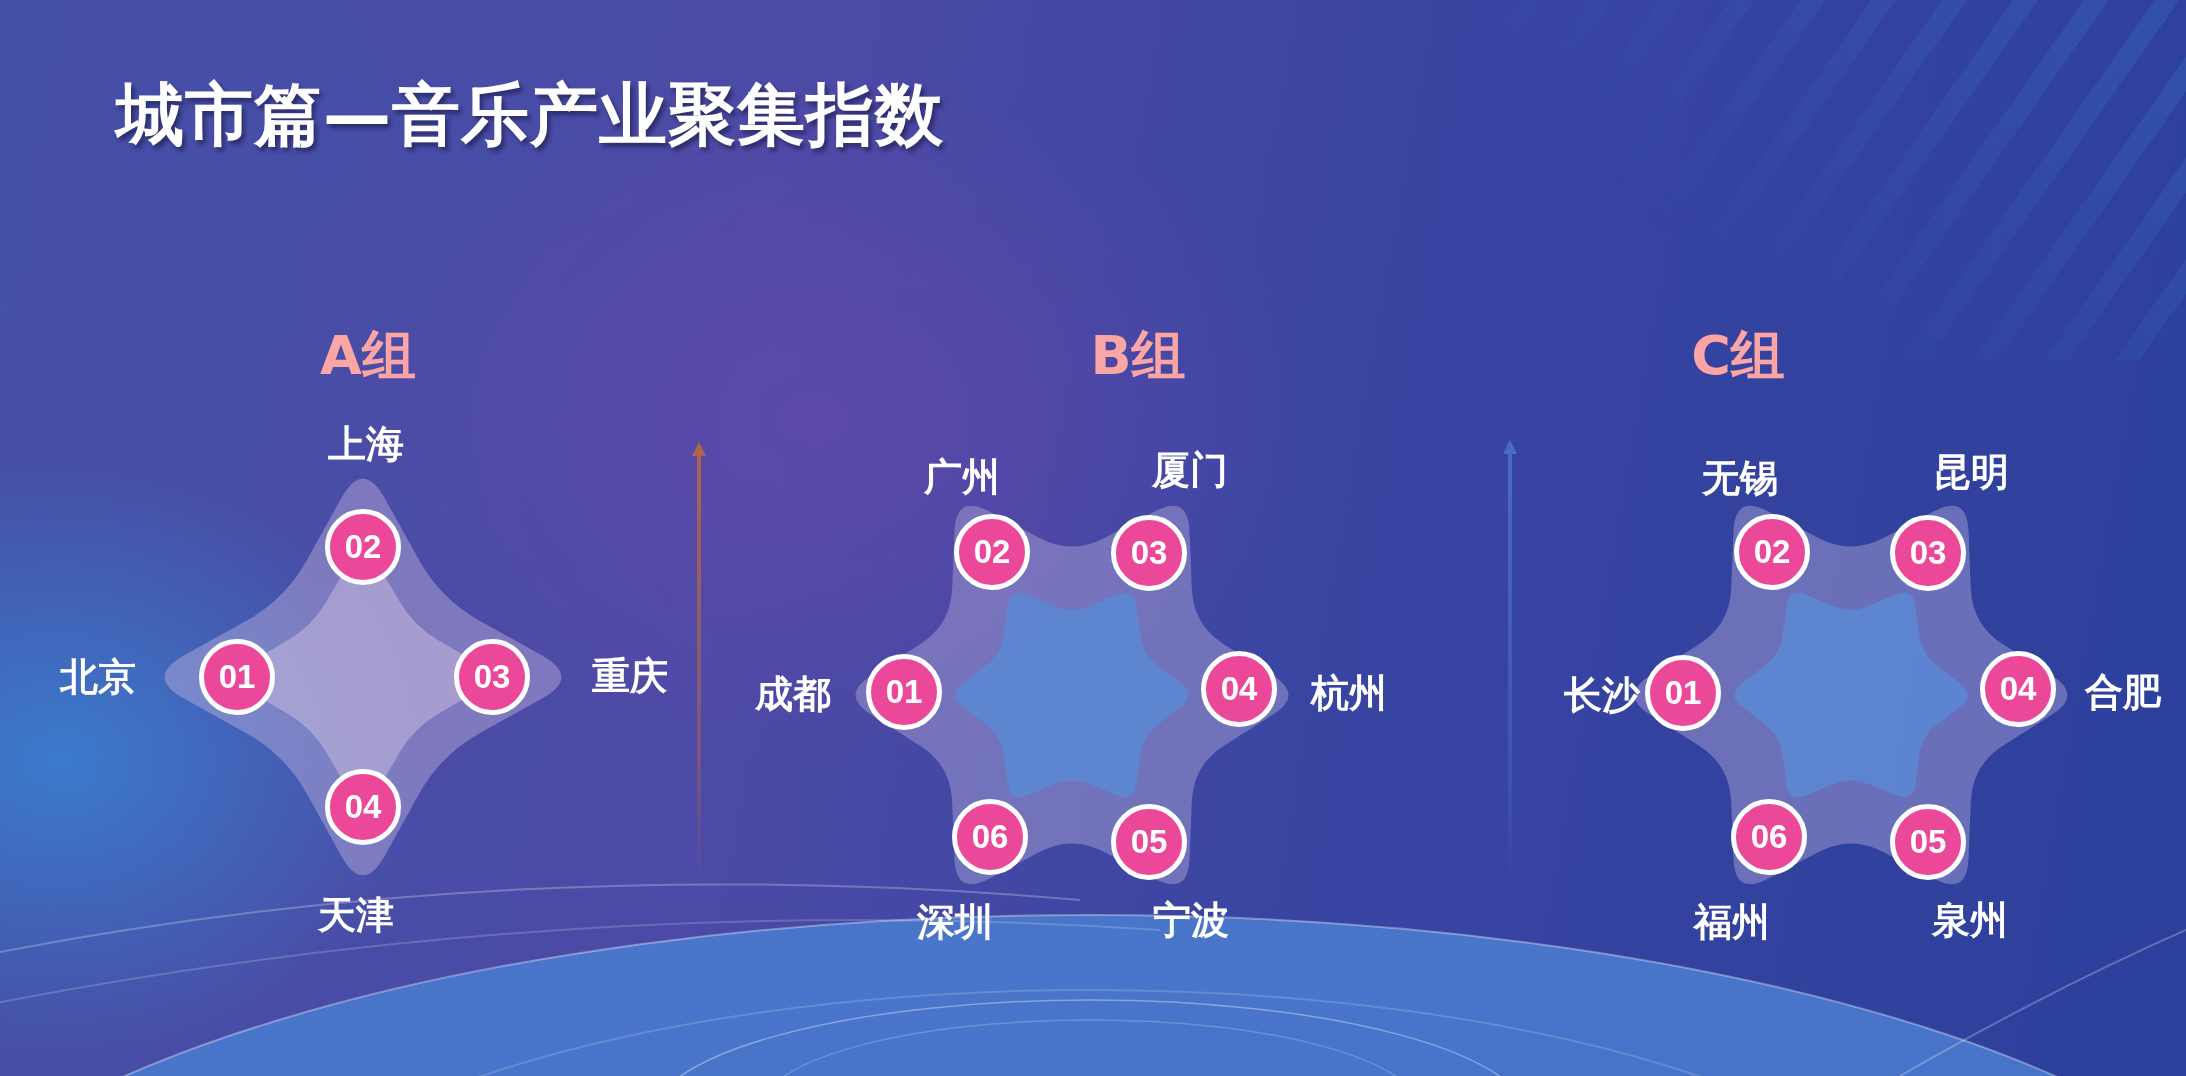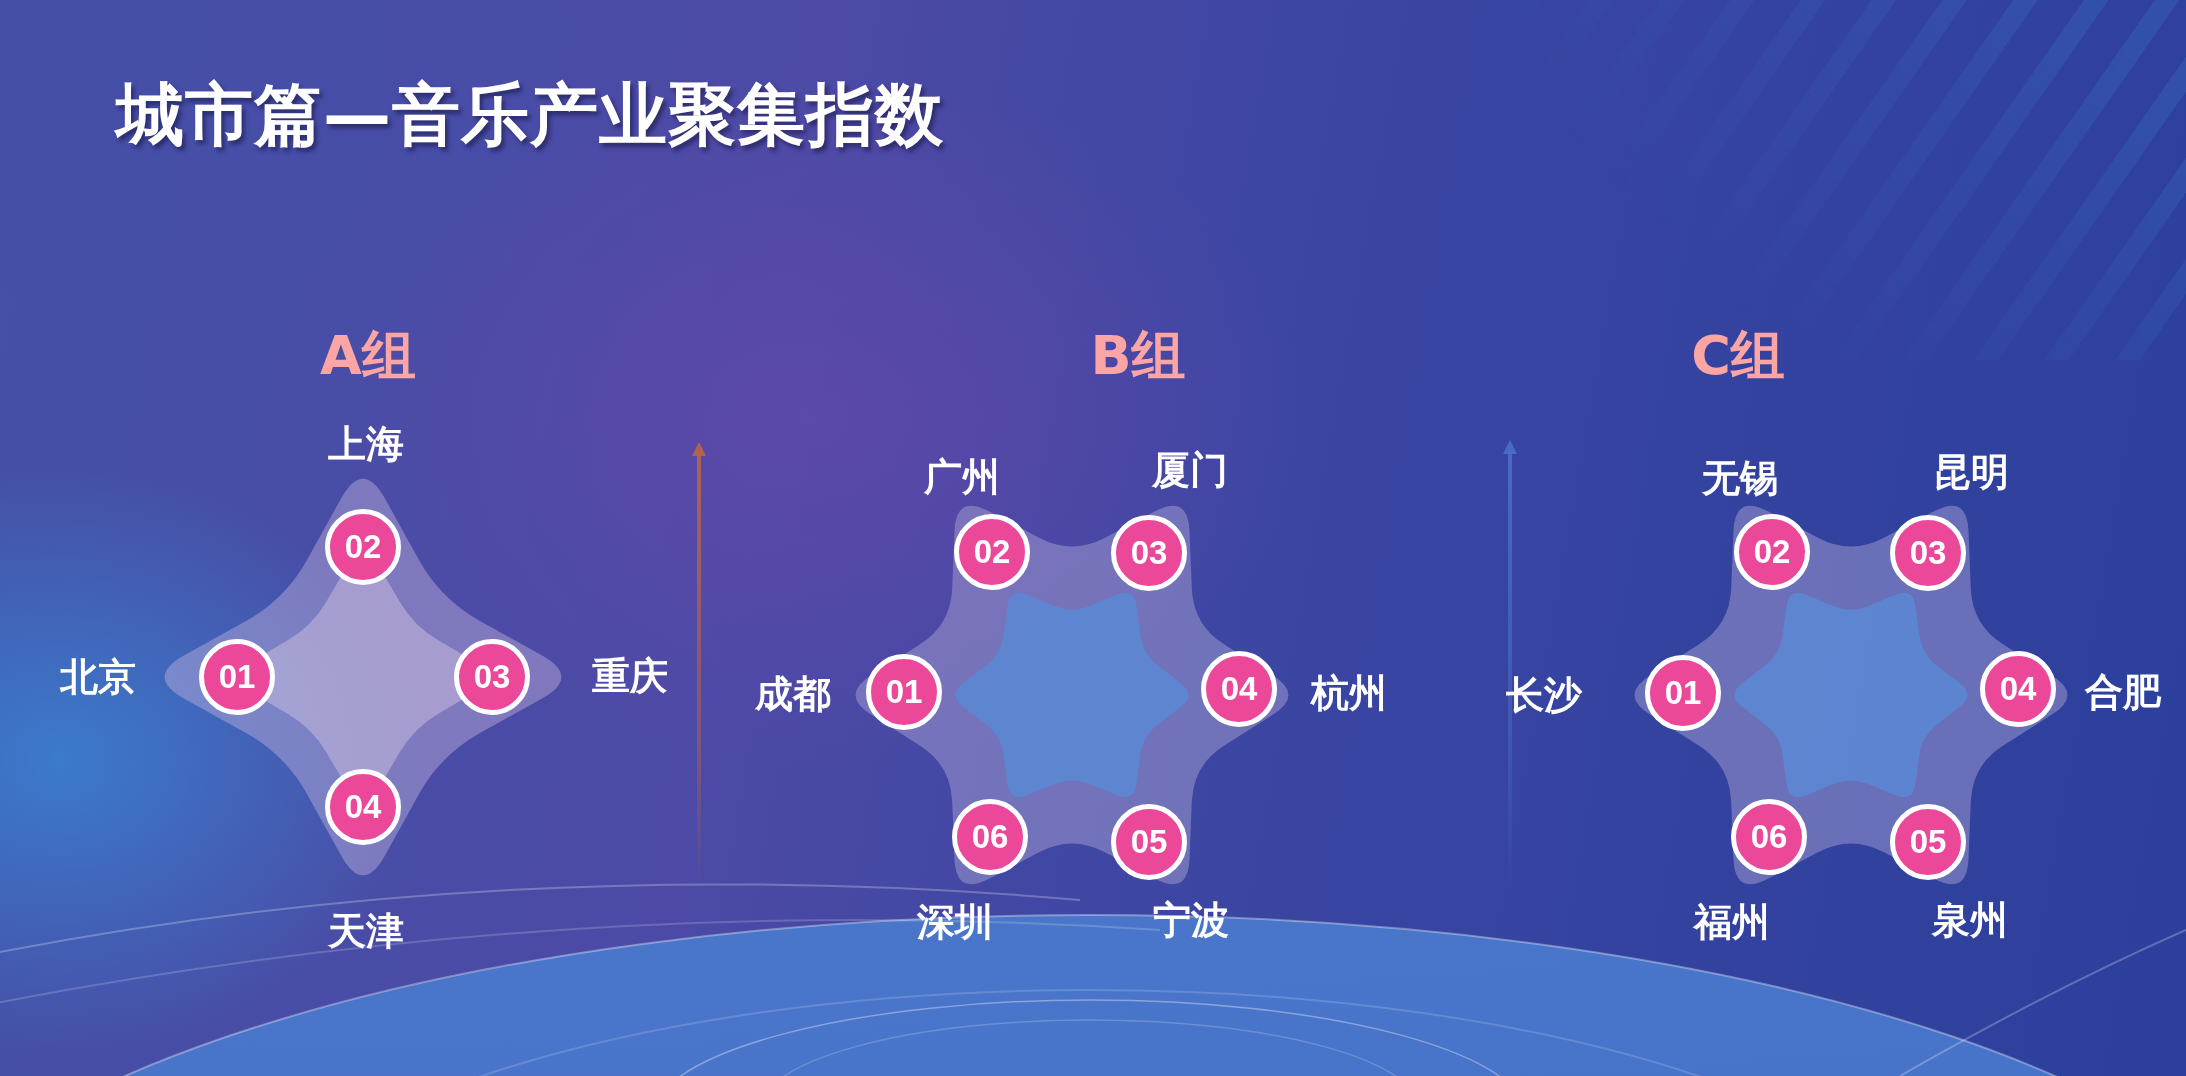--- a/index.html
+++ b/index.html
@@ -108,37 +108,37 @@
 
 <div id="groups-layer">
     <div class="group-title" style="left: 368px; top: 356px;">A组</div>
     <div class="num-badge" style="left: 237px; top: 677px;">01</div>
     <div class="city-label" style="left: 98px; top: 677px;">北京</div>
     <div class="num-badge" style="left: 363px; top: 547px;">02</div>
     <div class="city-label" style="left: 366px; top: 444px; text-align: center;">上海</div>
     <div class="num-badge" style="left: 492px; top: 677px;">03</div>
     <div class="city-label" style="left: 630px; top: 676px;">重庆</div>
     <div class="num-badge" style="left: 363px; top: 807px;">04</div>
-    <div class="city-label" style="left: 366px; top: 915px; margin-top: 16px;">天津</div>
+    <div class="city-label" style="left: 356px; top: 915px;">天津</div>
     <div class="group-title" style="left: 1106px; top: 356px; margin-left: 32px;">B组</div>
     <div class="num-badge" style="left: 904px; top: 692px;">01</div>
     <div class="city-label" style="left: 793px; top: 694px;">成都</div>
     <div class="num-badge" style="left: 992px; top: 552px;">02</div>
     <div class="city-label" style="left: 962px; top: 477px;">广州</div>
     <div class="num-badge" style="left: 1149px; top: 553px;">03</div>
     <div class="city-label" style="left: 1190px; top: 470px;">厦门</div>
     <div class="num-badge" style="left: 1239px; top: 689px;">04</div>
     <div class="city-label" style="left: 1349px; top: 693px;">杭州</div>
     <div class="num-badge" style="left: 1149px; top: 842px;">05</div>
     <div class="city-label" style="left: 1191px; top: 920px;">宁波</div>
     <div class="num-badge" style="left: 990px; top: 837px;">06</div>
     <div class="city-label" style="left: 955px; top: 922px;">深圳</div>
     <div class="group-title" style="left: 1738px; top: 356px;">C组</div>
     <div class="num-badge" style="left: 1683px; top: 693px;">01</div>
-    <div class="city-label" style="left: 1544px; top: 695px; text-align: right;">长沙</div>
+    <div class="city-label" style="left: 1602px; top: 695px; text-align: right;">长沙</div>
     <div class="num-badge" style="left: 1772px; top: 552px;">02</div>
     <div class="city-label" style="left: 1740px; top: 478px;">无锡</div>
     <div class="num-badge" style="left: 1928px; top: 553px;">03</div>
     <div class="city-label" style="left: 1971px; top: 472px;">昆明</div>
     <div class="num-badge" style="left: 2018px; top: 689px;">04</div>
     <div class="city-label" style="left: 2123px; top: 692px;">合肥</div>
     <div class="num-badge" style="left: 1928px; top: 842px;">05</div>
     <div class="city-label" style="left: 1970px; top: 920px;">泉州</div>
     <div class="num-badge" style="left: 1769px; top: 837px;">06</div>
     <div class="city-label" style="left: 1732px; top: 922px;">福州</div>

